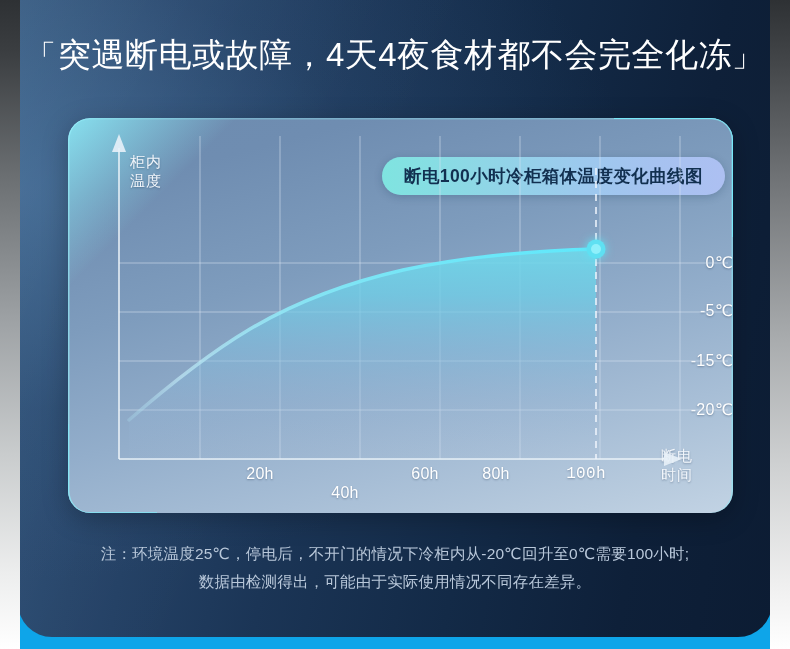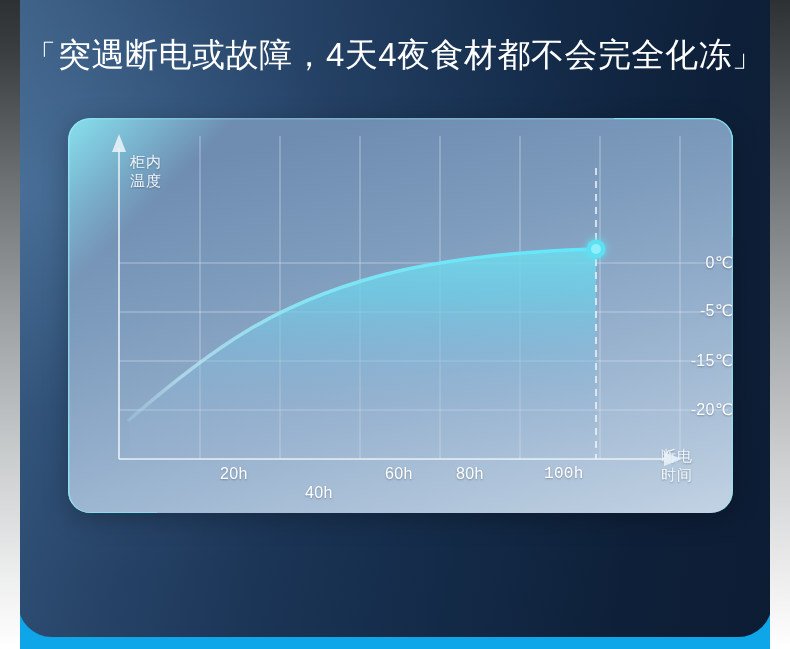--- a/index.html
+++ b/index.html
@@ -144,21 +144,21 @@
 
   .tick {
     position: absolute;
     color: #ffffff;
     font-size: 16px;
     letter-spacing: 0.3px;
     text-shadow: 0 1px 2px rgba(20,40,70,0.35);
     white-space: nowrap;
   }
   .tick.y { right: 0; text-align: right; }
-  .tick.x { }
+  .tick.x { text-align: center; }
 
   .plot-svg {
     position: absolute; left: 0; top: 0;
     width: 665px; height: 395px;
     pointer-events: none;
   }
 
   
   .footnote {
     position: absolute;
@@ -186,20 +186,21 @@
     <div class="headline">
       <span class="bracket">「</span><span>突遇断电或故障，4天4夜食材都不会完全化冻</span><span class="bracket">」</span>
     </div>
 
     <div class="chart-panel">
 
       <div class="rim"></div>
       <div class="rim-tr"></div>
       <div class="rim-bl"></div>
 
+      <div class="title-pill">断电100小时冷柜箱体温度变化曲线图</div>
 
       <div class="axis-title y">
         <div>柜内</div>
         <div>温度</div>
       </div>
 
       <div class="axis-title x">
         <div>断电</div>
         <div>时间</div>
       </div>
@@ -271,15 +272,19 @@
         <path d="M 61,302 C 100,268 140,236 182,211 C 228,184 282,164 335,152 C 390,140 460,133 528,131" fill="none" stroke="url(#lineStroke)" stroke-width="3.4" stroke-linecap="round"></path>
 
         <line x1="528" y1="50" x2="528" y2="341" stroke="#eef5fb" stroke-opacity="0.85" stroke-width="1.8" stroke-dasharray="7 6"></line>
 
         <circle cx="528" cy="131" r="10" fill="#1e3a57" fill-opacity="0.0" filter="url(#dotShadow)"></circle>
         <circle cx="528" cy="131" r="9.5" fill="#5fe0f2" filter="url(#dotGlow)"></circle>
         <circle cx="528" cy="131" r="5" fill="#8ff0fb"></circle>
       </svg>
     </div>
 
+    <div class="footnote">
+      <span class="ln">注：环境温度25℃，停电后，不开门的情况下冷柜内从-20℃回升至0℃需要100小时;</span>
+      <span class="ln">数据由检测得出，可能由于实际使用情况不同存在差异。</span>
+    </div>
 
   </div>
 </div>
 
 </body></html>

